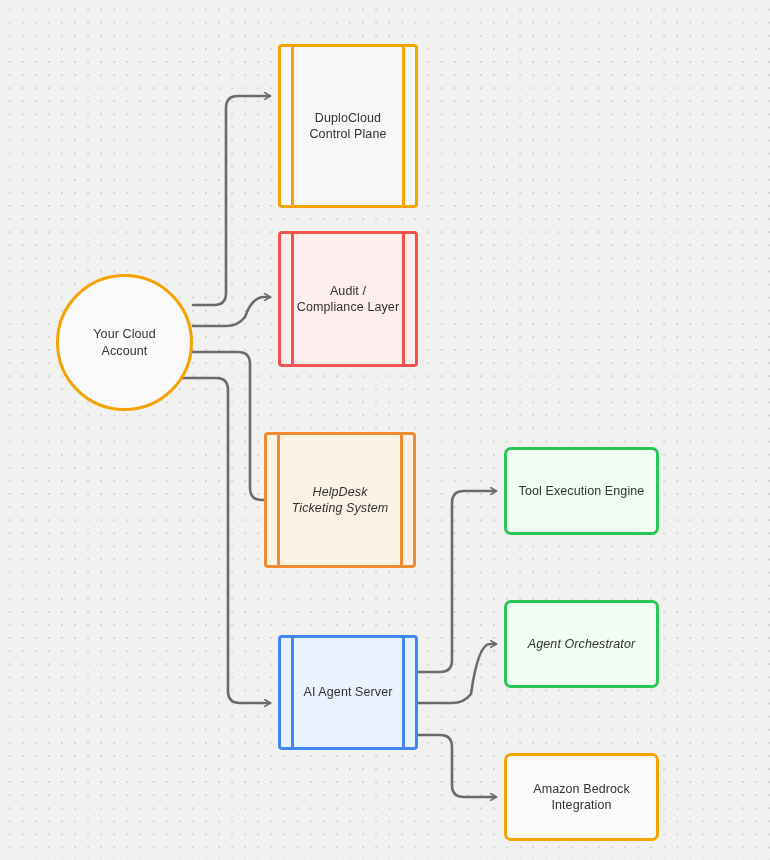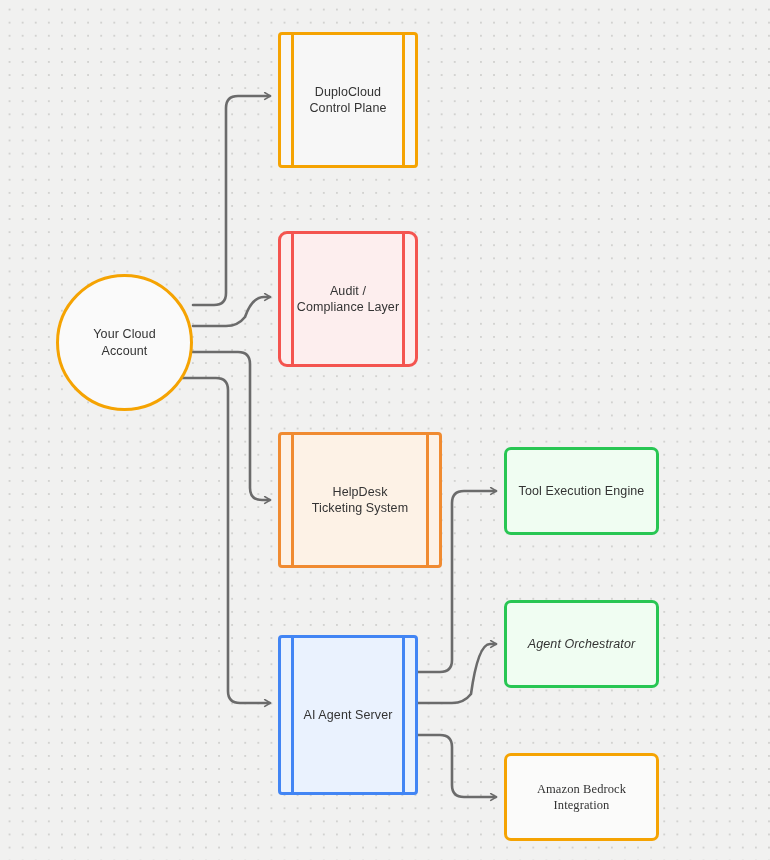--- a/index.html
+++ b/index.html
@@ -89,48 +89,48 @@
         <path d="M 418 703 L 452 703 Q 464 703 471 694 Q 478 644 490 644 L 496 644" fill="none" stroke="#6b6b6b" stroke-width="2.6" stroke-linecap="round" stroke-linejoin="round" marker-end="url(#arrowchevron)"></path>
         <path d="M 418 735 L 440 735 Q 452 735 452 747 L 452 785 Q 452 797 464 797 L 496 797" fill="none" stroke="#6b6b6b" stroke-width="2.6" stroke-linecap="round" stroke-linejoin="round" marker-end="url(#arrowchevron)"></path>
       </g>
   </svg>
 
   <div id="nodes">
       <div class="node shape-circle" style="left: 56px; top: 274px; width: 137px; height: 137px; background: rgb(250, 250, 250);">
         <span class="node-label" style="color: rgb(51, 51, 51);">Your Cloud
 Account</span>
       </div>
-      <div class="node shape-subroutine" style="left: 278px; top: 32px; width: 140px; height: 136px; background: rgb(247, 247, 247); border-color: rgb(245, 163, 2);">
+      <div class="node shape-subroutine" style="left: 278px; top: 44px; width: 140px; height: 164px; background: rgb(247, 247, 247); border-color: rgb(245, 163, 2);">
         <span class="bar bar-l" style="background: rgb(245, 163, 2);"></span>
         <span class="bar bar-r" style="background: rgb(245, 163, 2);"></span>
         <span class="node-label" style="color: rgb(51, 51, 51);">DuploCloud
 Control Plane</span>
       </div>
-      <div class="node shape-subroutine" style="left: 278px; top: 231px; width: 140px; height: 136px; background: rgb(253, 238, 238); border-color: rgb(244, 84, 79); border-radius: 9px;">
+      <div class="node shape-subroutine" style="left: 278px; top: 231px; width: 140px; height: 136px; background: rgb(253, 238, 238); border-color: rgb(244, 84, 79);">
         <span class="bar bar-l" style="background: rgb(244, 84, 79);"></span>
         <span class="bar bar-r" style="background: rgb(244, 84, 79);"></span>
         <span class="node-label" style="color: rgb(51, 51, 51);">Audit /
 Compliance Layer</span>
       </div>
-      <div class="node shape-subroutine" style="left: 278px; top: 432px; width: 164px; height: 136px; background: rgb(253, 242, 230); border-color: rgb(240, 139, 49);">
+      <div class="node shape-subroutine" style="left: 264px; top: 432px; width: 152px; height: 136px; background: rgb(253, 242, 230); border-color: rgb(240, 139, 49); font-style: italic;">
         <span class="bar bar-l" style="background: rgb(240, 139, 49);"></span>
         <span class="bar bar-r" style="background: rgb(240, 139, 49);"></span>
         <span class="node-label" style="color: rgb(51, 51, 51);">HelpDesk
 Ticketing System</span>
       </div>
-      <div class="node shape-subroutine" style="left: 278px; top: 635px; width: 140px; height: 160px; background: rgb(234, 242, 254); border-color: rgb(66, 133, 244);">
+      <div class="node shape-subroutine" style="left: 278px; top: 635px; width: 140px; height: 115px; background: rgb(234, 242, 254); border-color: rgb(66, 133, 244);">
         <span class="bar bar-l" style="background: rgb(66, 133, 244);"></span>
         <span class="bar bar-r" style="background: rgb(66, 133, 244);"></span>
         <span class="node-label" style="color: rgb(51, 51, 51);">AI Agent Server</span>
       </div>
       <div class="node shape-rect" style="left: 504px; top: 447px; width: 155px; height: 88px; background: rgb(240, 253, 242); border-color: rgb(40, 198, 83);">
         <span class="node-label" style="color: rgb(51, 51, 51);">Tool Execution Engine</span>
       </div>
       <div class="node shape-rect" style="left: 504px; top: 600px; width: 155px; height: 88px; background: rgb(240, 253, 242); border-color: rgb(40, 198, 83);">
         <span class="node-label" style="color: rgb(51, 51, 51); font-style: italic;">Agent Orchestrator</span>
       </div>
       <div class="node shape-rect" style="left: 504px; top: 753px; width: 155px; height: 88px; background: rgb(251, 251, 250); border-color: rgb(245, 163, 2);">
-        <span class="node-label" style="color: rgb(51, 51, 51); font-family: Liberation Serif, serif;">Amazon Bedrock
+        <span class="node-label" style="color: rgb(51, 51, 51);">Amazon Bedrock
 Integration</span>
       </div>
     </div>
 
 </div>
 
 </body></html>

